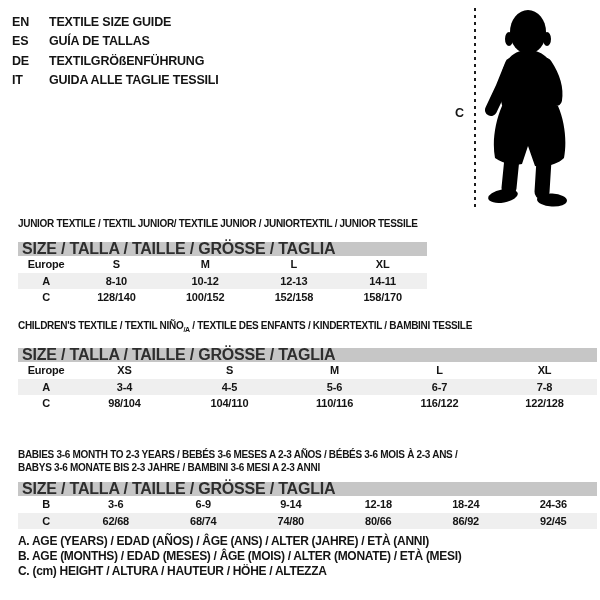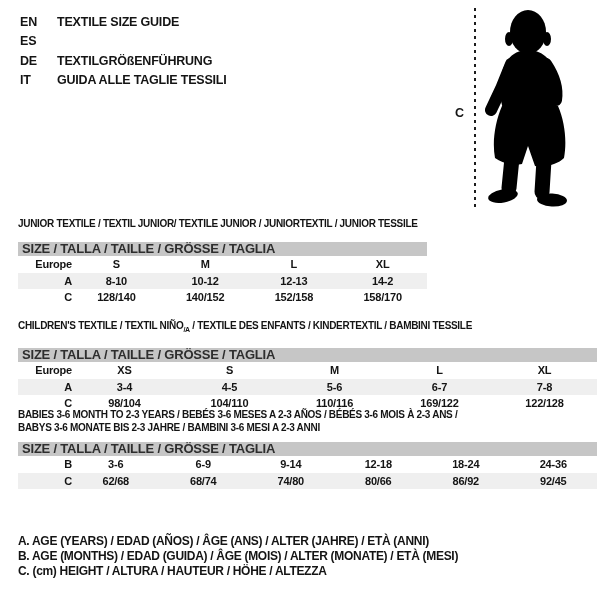--- a/index.html
+++ b/index.html
@@ -7,75 +7,76 @@
   body {
     position: relative;
     background: #ffffff;
     font-family: "Liberation Sans", sans-serif;
     font-weight: bold;
     color: #141414;
     overflow: hidden;
   }
 
   
-  .lang-block { position: absolute; left: 20px; top: 13px; }
+  .lang-block { position: absolute; left: 12px; top: 13px; }
   .lang-row { display: flex; line-height: 19.4px; font-size: 12.5px; letter-spacing: -0.2px; white-space: nowrap; }
   .lang-code { width: 37px; }
 
   
   .height-line {
     position: absolute; left: 474px; top: 8px; width: 2px; height: 200px;
     background: repeating-linear-gradient(to bottom, #1c1c1c 0 3px, transparent 3px 7px);
   }
   .c-label { position: absolute; left: 455px; top: 106px; font-size: 12.5px; }
   .baby-svg { position: absolute; left: 478px; top: 0; width: 122px; height: 212px; }
 
   
   .size-section { position: absolute; left: 18px; }
   #section-0 { top: 217px; width: 409px; }
   #section-1 { top: 319px; width: 579px; }
-  #section-2 { top: 408px; width: 579px; }
+  #section-2 { top: 448px; width: 579px; }
 
   .section-title {
     font-size: 10px; letter-spacing: -0.3px; white-space: nowrap;
     line-height: 13px; margin-bottom: 12px; font-weight: bold;
   }
   #section-2 .section-title { margin-bottom: 8px; }
   .section-title sub { font-size: 7px; }
 
   .size-band {
     background: #c6c6c6; color: #2e2e2e;
-    height: 14px; line-height: 14px; font-size: 13px;
+    height: 14px; line-height: 14px; font-size: 16px;
     padding-left: 4px; letter-spacing: -0.2px; white-space: nowrap;
   }
 
   table.size-table { border-collapse: collapse; width: 100%; table-layout: fixed; }
   table.size-table td {
     height: 16.5px; font-size: 11px; font-weight: bold;
     text-align: center; letter-spacing: -0.2px; padding: 0; vertical-align: middle;
   }
-  table.size-table td:first-child { width: 54px; text-align: right; padding-left: 2px; margin-left: 48px; }
+  table.size-table td:first-child { width: 54px; text-align: center; padding-left: 2px; margin-left: 48px; }
   table.size-table tr.alt { background: #efefef; }
 
   
   .notes { position: absolute; left: 18px; top: 534px; }
   .note-line { font-size: 12px; line-height: 14.8px; letter-spacing: -0.3px; white-space: nowrap; }
 </style>
 </head>
 <body>
 
 <div class="lang-block">
 
     <div class="lang-row">
       <span class="lang-code">EN</span>
       <span class="lang-label">TEXTILE SIZE GUIDE</span>
     </div>
 
     <div class="lang-row">
       <span class="lang-code">ES</span>
+      <span class="lang-label">GUÍA DE TALLAS</span>
     </div>
 
 
     <div class="lang-row">
       <span class="lang-code">DE</span>
       <span class="lang-label">TEXTILGRÖßENFÜHRUNG</span>
     </div>
 
     <div class="lang-row">
       <span class="lang-code">IT</span>
@@ -115,26 +116,26 @@
           <td>S</td>
           <td>M</td>
           <td>L</td>
           <td>XL</td>
         </tr>
         <tr class="alt">
           <td>A</td>
           <td>8-10</td>
           <td>10-12</td>
           <td>12-13</td>
-          <td>14-2</td>
+          <td>14-11</td>
         </tr>
         <tr>
           <td>C</td>
           <td>128/140</td>
-          <td>140/152</td>
+          <td>100/152</td>
           <td>152/158</td>
           <td>158/170</td>
         </tr>
       </tbody>
     </table>
 </section>
 
 <section class="size-section" id="section-1">
   <h2 class="section-title">
     <span>CHILDREN'S TEXTILE / TEXTIL NIÑO</span><sub>/A</sub><span> / TEXTILE DES ENFANTS / KINDERTEXTIL / BAMBINI TESSILE</span>
@@ -156,21 +157,21 @@
           <td>4-5</td>
           <td>5-6</td>
           <td>6-7</td>
           <td>7-8</td>
         </tr>
         <tr>
           <td>C</td>
           <td>98/104</td>
           <td>104/110</td>
           <td>110/116</td>
-          <td>169/122</td>
+          <td>116/122</td>
           <td>122/128</td>
         </tr>
       </tbody>
     </table>
 </section>
 
 <section class="size-section" id="section-2">
   <h2 class="section-title">
     <span>BABIES 3-6 MONTH TO 2-3 YEARS / BEBÉS 3-6 MESES A 2-3 AÑOS / BÉBÉS 3-6 MOIS À 2-3 ANS /</span><br>
     <span>BABYS 3-6 MONATE BIS 2-3 JAHRE / BAMBINI 3-6 MESI A 2-3 ANNI</span>
@@ -197,16 +198,16 @@
           <td>92/45</td>
         </tr>
       </tbody>
     </table>
 </section>
 
 <div class="notes">
 
     <div class="note-line">A. AGE (YEARS) / EDAD (AÑOS) / ÂGE (ANS) / ALTER (JAHRE) / ETÀ (ANNI)</div>
 
-    <div class="note-line">B. AGE (MONTHS) / EDAD (GUIDA) / ÂGE (MOIS) / ALTER (MONATE) / ETÀ (MESI)</div>
+    <div class="note-line">B. AGE (MONTHS) / EDAD (MESES) / ÂGE (MOIS) / ALTER (MONATE) / ETÀ (MESI)</div>
 
     <div class="note-line">C. (cm) HEIGHT / ALTURA / HAUTEUR / HÖHE / ALTEZZA</div>
   </div>
 
 </body></html>

